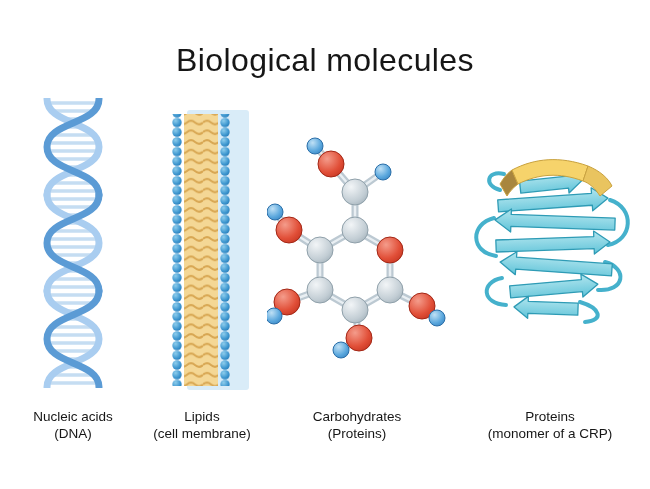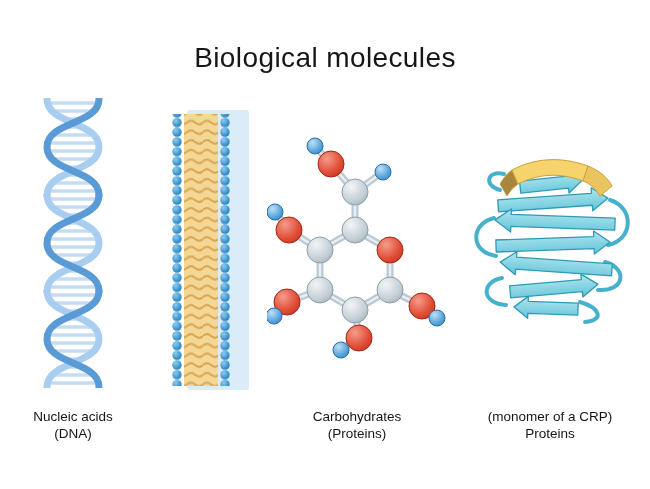--- a/index.html
+++ b/index.html
@@ -5,21 +5,21 @@
   html,body{margin:0;padding:0}
   body{
     width:650px;height:489px;position:relative;overflow:hidden;
     background:#ffffff;
     font-family:"Liberation Sans", sans-serif;
     color:#181818;
   }
   .canvas{position:absolute;inset:0}
   .title{
     position:absolute;top:42px;left:0;width:650px;
-    text-align:center;font-size:28px;font-weight:400;letter-spacing:.4px;color:#161616;
+    text-align:center;font-size:32px;font-weight:400;letter-spacing:.4px;color:#161616;
   }
   .fig{position:absolute;display:flex;justify-content:center;align-items:flex-start}
   .fig svg{display:block}
   .fig-dna{left:28px;top:98px;width:90px;height:292px}
   .fig-lipid{left:170px;top:108px;width:82px;height:284px}
   .fig-glucose{left:266px;top:130px;width:182px;height:232px}
   .fig-protein{left:458px;top:150px;width:184px;height:187px}
   .caption{
     position:absolute;top:408px;text-align:center;
     font-size:13.5px;line-height:17px;color:#161616;
@@ -191,22 +191,26 @@
         <path d="M52,20 C75,8 100,6 128,16 L123,31 C99,22 78,24 58,34 Z" fill="#f6d36b"></path>
         <path d="M128,16 C140,21 148,28 152,36 L140,46 C135,38 129,33 123,31 Z" fill="#e9c45f"></path>
       </g>
     </svg>
   </div>
 
   <div class="caption cap-1">
     <span>Nucleic acids</span>
     <span>(DNA)</span>
   </div>
+  <div class="caption cap-2">
+    <span>Lipids</span>
+    <span>(cell membrane)</span>
+  </div>
   <div class="caption cap-3">
     <span>Carbohydrates</span>
     <span>(Proteins)</span>
   </div>
   <div class="caption cap-4">
+    <span>Proteins</span>
     <span>(monomer of a CRP)</span>
-    <span>Proteins</span>
   </div>
 
 </div>
 
 </body></html>

